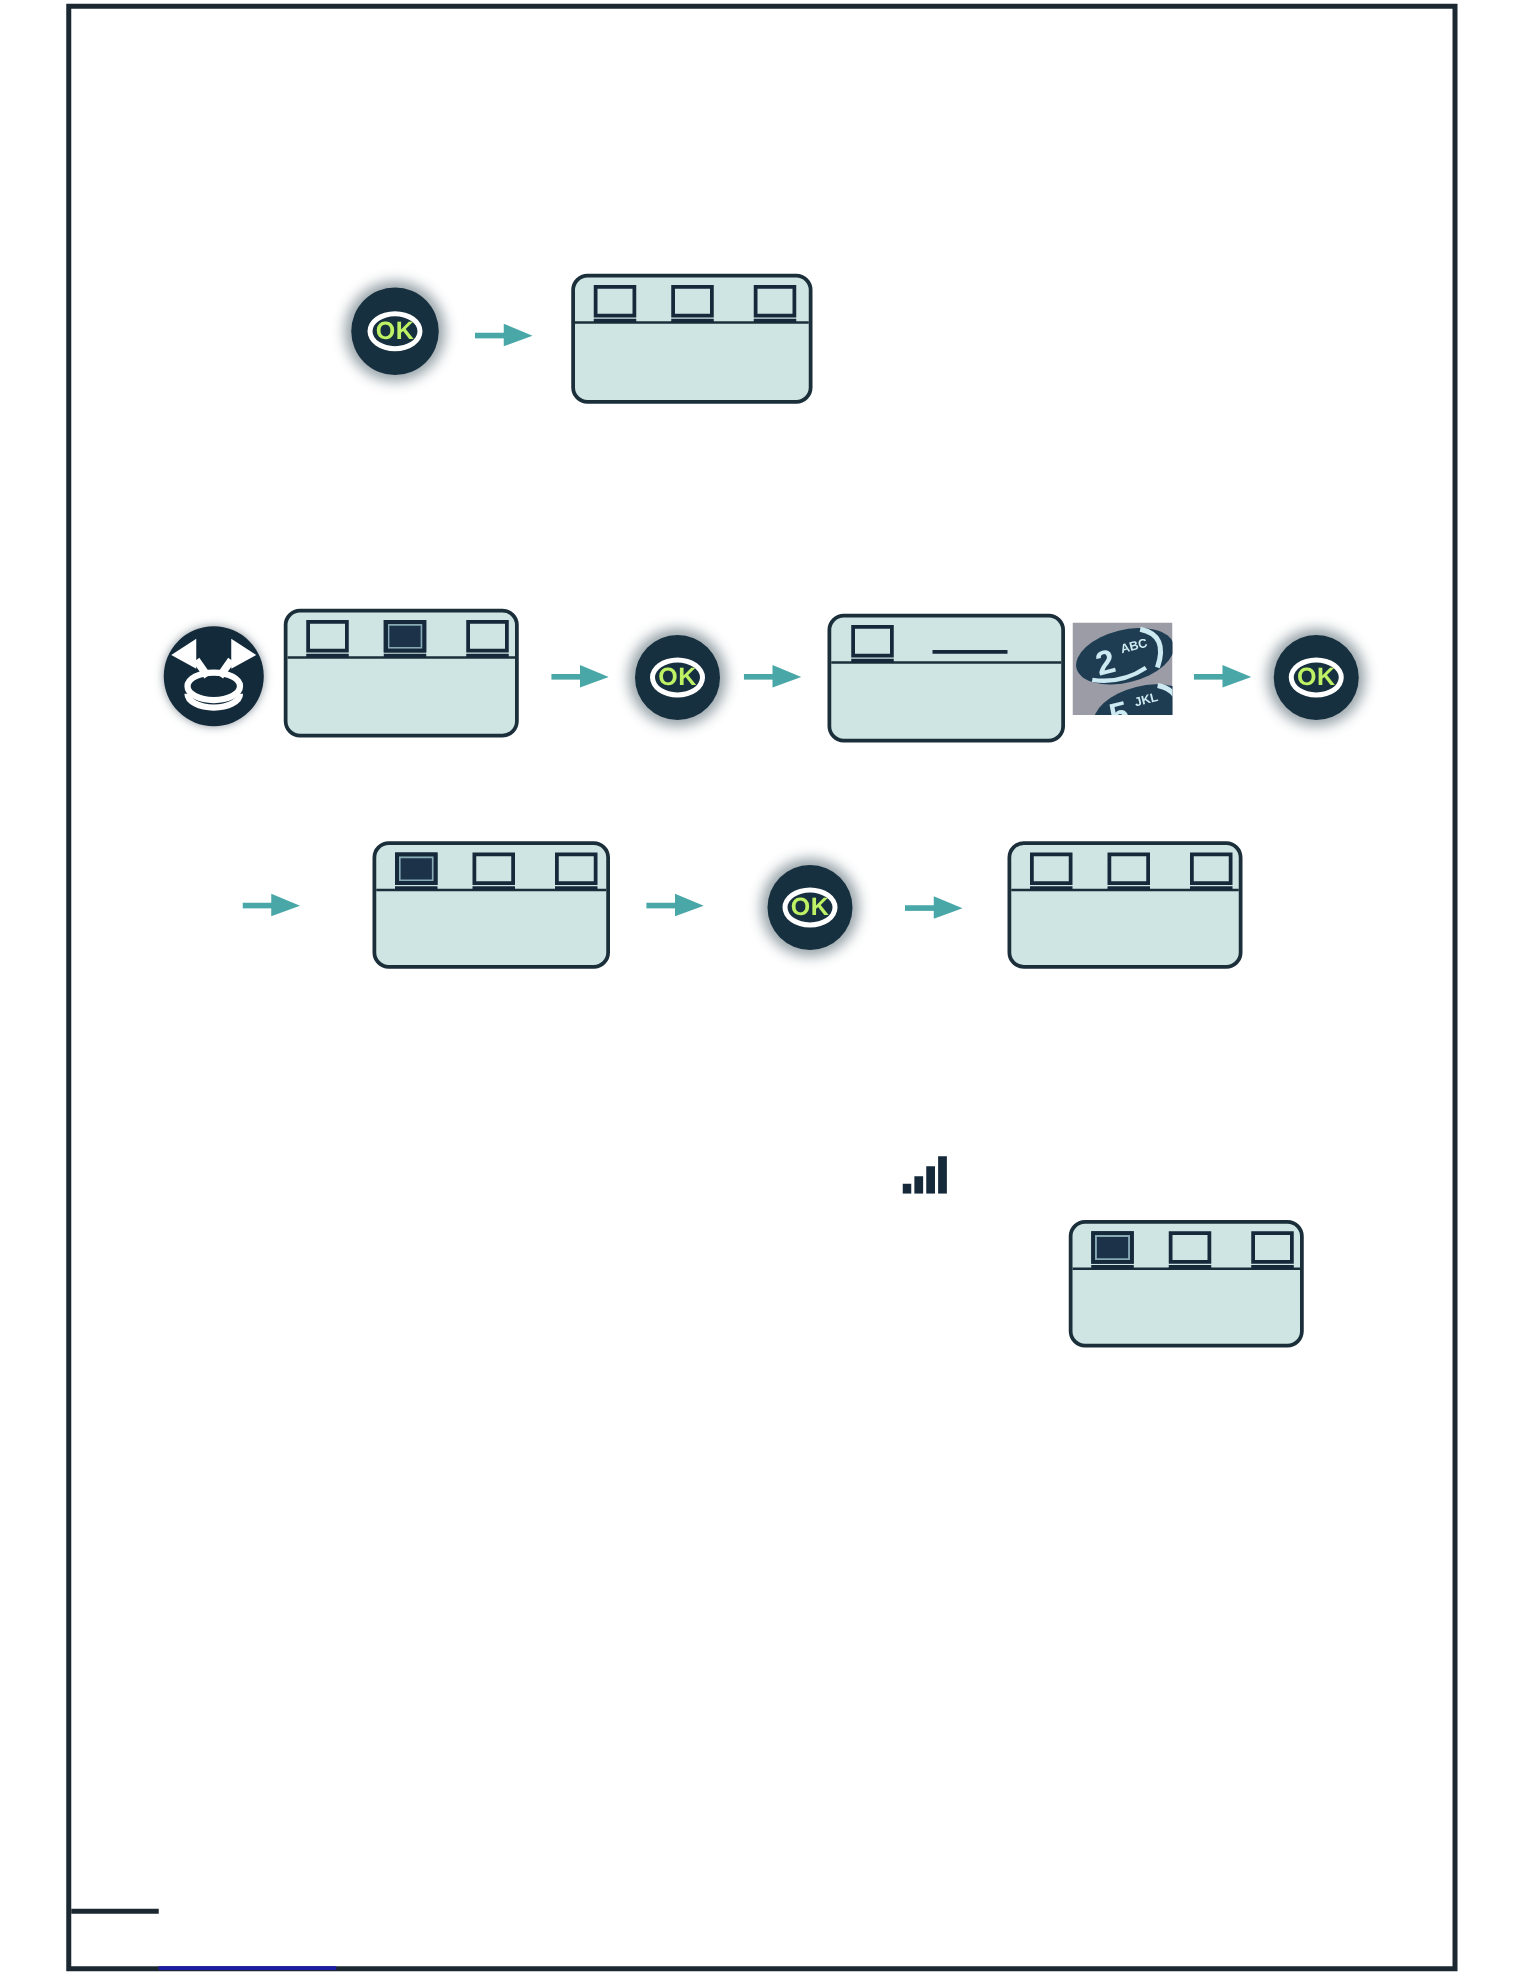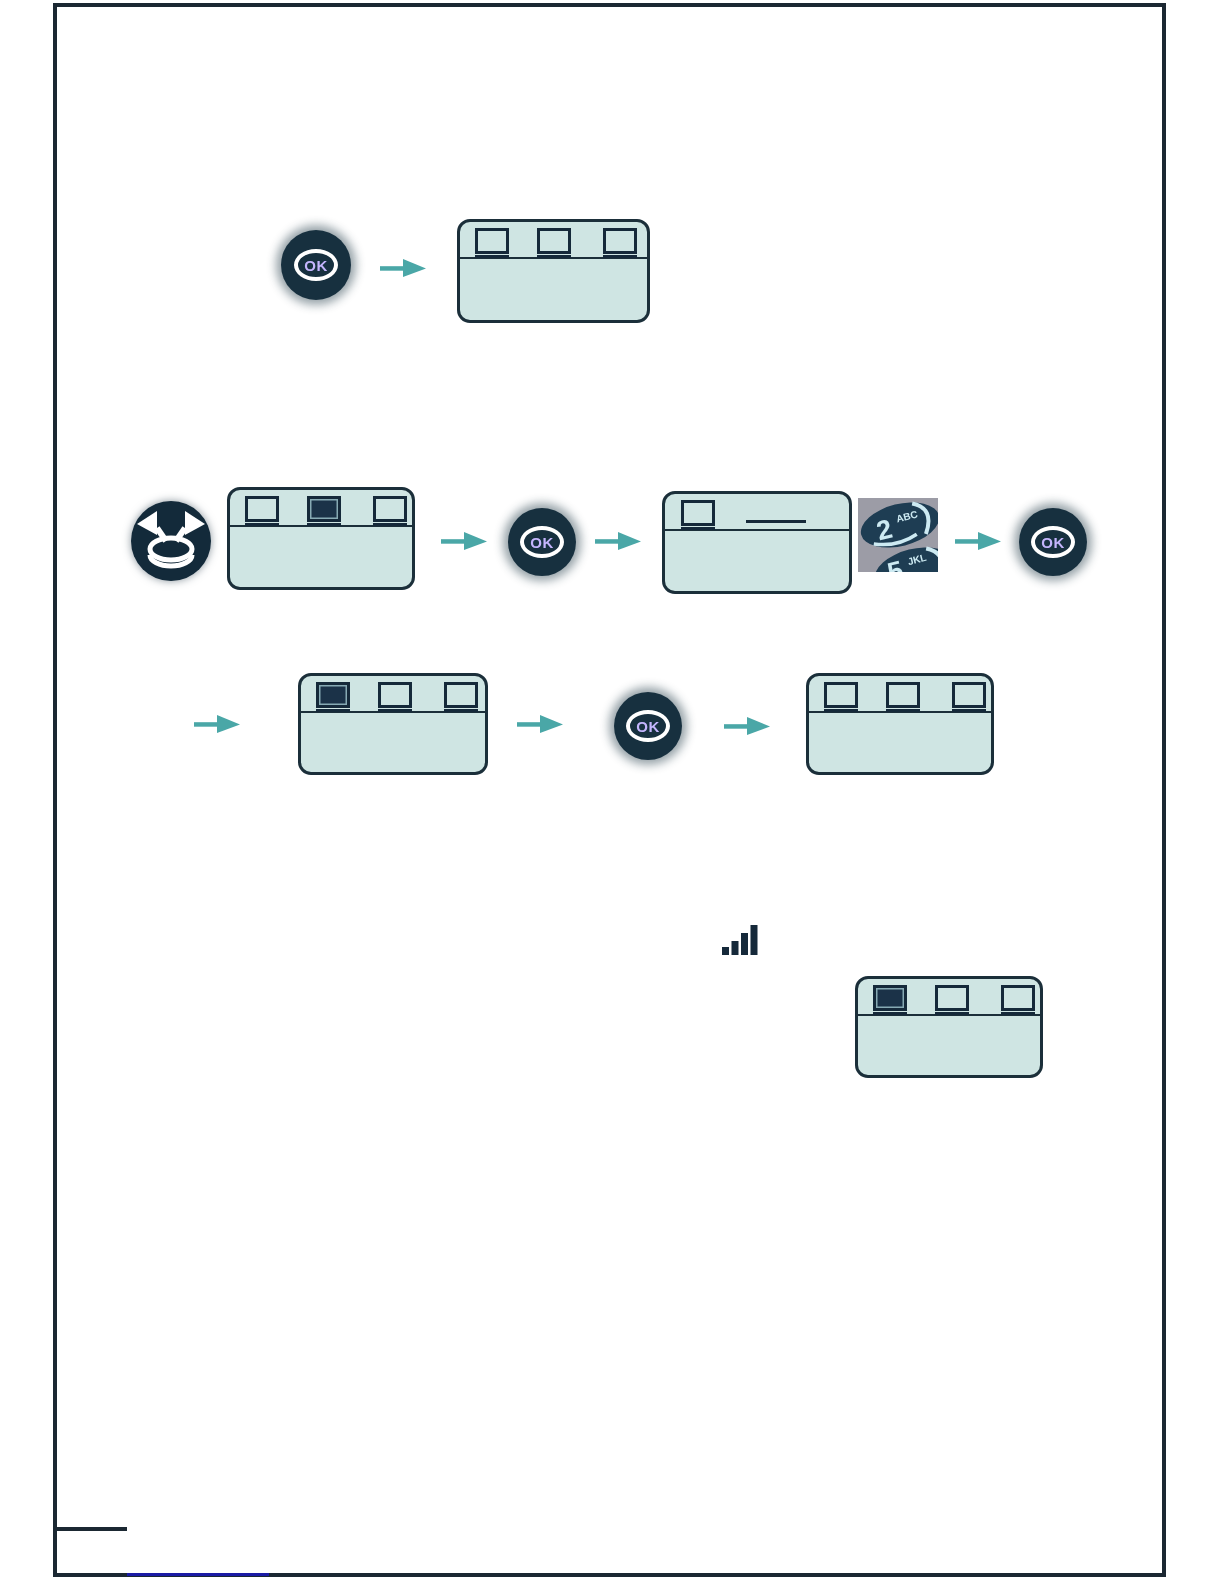--- a/index.html
+++ b/index.html
@@ -14,21 +14,21 @@
   
   .ok{
     position:absolute;width:68px;height:68px;border-radius:50%;
     background:#17303f;display:flex;align-items:center;justify-content:center;
     box-shadow:0 0 10px 5px rgba(23,48,63,.45);
   }
   .ok-ring{
     width:44px;height:32px;border:4px solid #ffffff;border-radius:50%;
     display:flex;align-items:center;justify-content:center;box-sizing:border-box;
   }
-  .ok-text{color:#c4b5fd;font-weight:bold;font-size:15px;letter-spacing:.5px;line-height:1;}
+  .ok-text{color:#bef264;font-weight:bold;font-size:20px;letter-spacing:.5px;line-height:1;}
   
   .arrow{position:absolute;}
   
   .screen{
     position:absolute;background:#cfe5e3;border:3px solid #1b2f3a;
     border-radius:13px;box-sizing:border-box;
   }
   .scr-header{
     position:absolute;left:0;right:0;top:0;height:35px;
     border-bottom:2.5px solid #1b2f3a;

